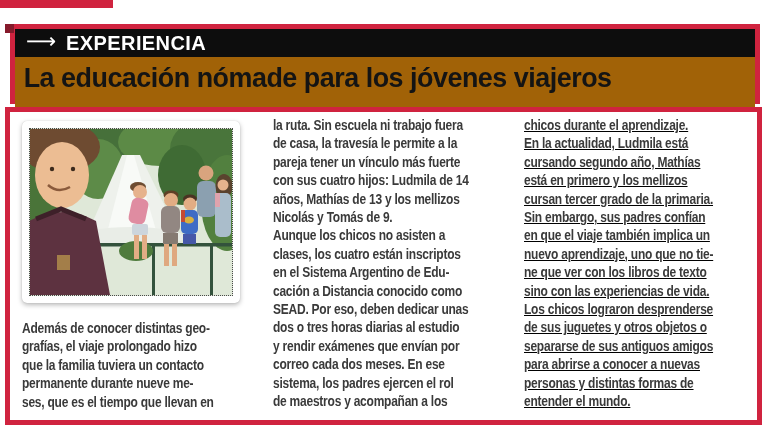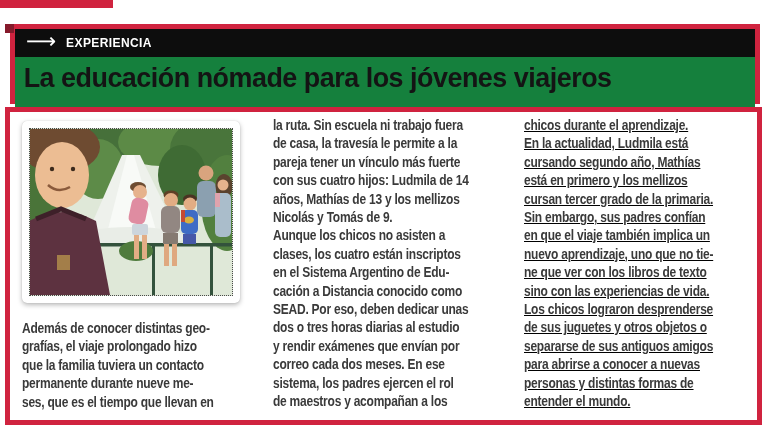--- a/index.html
+++ b/index.html
@@ -29,23 +29,23 @@
   }
   .kicker-bar{
     height:28px;background:var(--black);display:flex;align-items:center;
     padding-left:11px;gap:10px;
   }
   .arrow{
     color:#fff;font-size:21px;line-height:20px;font-weight:normal;
     transform:translateY(-2px);
   }
   .kicker-label{
-    color:#fff;font-size:12px;font-weight:bold;letter-spacing:.4px;
-  }
-  .headline-band{height:52px;background:#15803d;overflow:hidden;}
+    color:#fff;font-size:20px;font-weight:bold;letter-spacing:.4px;
+  }
+  .headline-band{height:52px;background:#a16207;overflow:hidden;}
   .headline{
     margin:0;padding-left:9px;font-size:28px;line-height:41px;font-weight:bold;
     color:#141414;letter-spacing:-.5px;white-space:nowrap;
     transform:scaleX(.96);transform-origin:0 0;width:110%;
   }
 
   
   .main-box{
     position:absolute;left:5px;top:107px;width:757px;height:318px;
     background:#fff;border:5px solid var(--red);box-sizing:border-box;

